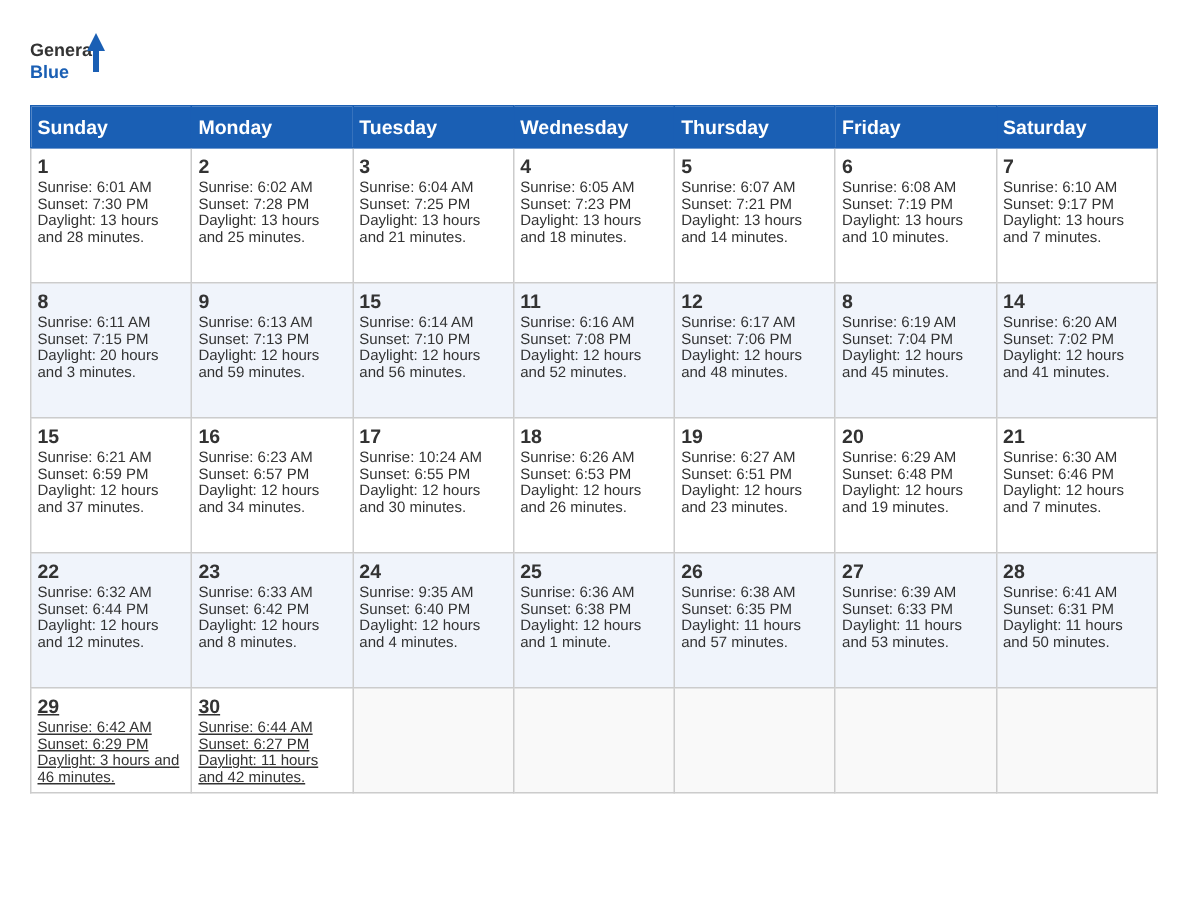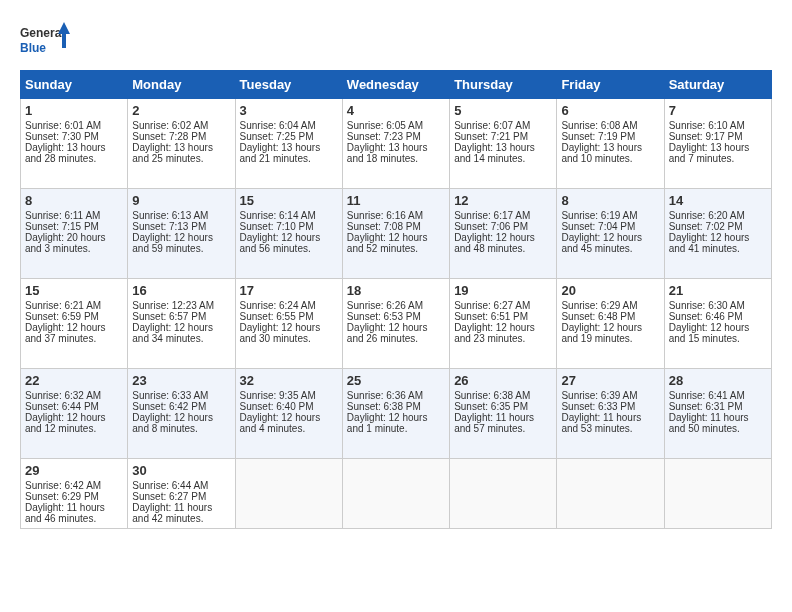--- a/index.html
+++ b/index.html
@@ -66,20 +66,21 @@
       font-weight: bold;
       color: #333;
       display: block;
       margin-bottom: 2px;
     }
     .empty-cell {
       background: #f9f9f9 !important;
     }
     .last-row td {
       height: 70px;
+      text-decoration: underline;
     }
   </style>
 </head>
 <body>
 
 <div class="header-area">
   <div class="logo">
   <svg width="50" height="40" viewBox="0 0 50 40" xmlns="http://www.w3.org/2000/svg">
     <text x="0" y="17" font-size="12" font-weight="bold" fill="#333" font-family="Arial">General</text>
     <text x="0" y="32" font-size="12" font-weight="bold" fill="#1a5fb4" font-family="Arial">Blue</text>
@@ -195,27 +196,27 @@
       </tr>
       <tr>
         <td>
           <span class="day-num">15</span>
           <div>Sunrise: 6:21 AM</div>
           <div>Sunset: 6:59 PM</div>
           <div>Daylight: 12 hours and 37 minutes.</div>
         </td>
         <td>
           <span class="day-num">16</span>
-          <div>Sunrise: 12:23 AM</div>
+          <div>Sunrise: 6:23 AM</div>
           <div>Sunset: 6:57 PM</div>
           <div>Daylight: 12 hours and 34 minutes.</div>
         </td>
         <td>
           <span class="day-num">17</span>
-          <div>Sunrise: 6:24 AM</div>
+          <div>Sunrise: 10:24 AM</div>
           <div>Sunset: 6:55 PM</div>
           <div>Daylight: 12 hours and 30 minutes.</div>
         </td>
         <td>
           <span class="day-num">18</span>
           <div>Sunrise: 6:26 AM</div>
           <div>Sunset: 6:53 PM</div>
           <div>Daylight: 12 hours and 26 minutes.</div>
         </td>
         <td>
@@ -227,38 +228,38 @@
         <td>
           <span class="day-num">20</span>
           <div>Sunrise: 6:29 AM</div>
           <div>Sunset: 6:48 PM</div>
           <div>Daylight: 12 hours and 19 minutes.</div>
         </td>
         <td>
           <span class="day-num">21</span>
           <div>Sunrise: 6:30 AM</div>
           <div>Sunset: 6:46 PM</div>
-          <div>Daylight: 12 hours and 15 minutes.</div>
+          <div>Daylight: 12 hours and 7 minutes.</div>
         </td>
       </tr>
       <tr>
         <td>
           <span class="day-num">22</span>
           <div>Sunrise: 6:32 AM</div>
           <div>Sunset: 6:44 PM</div>
           <div>Daylight: 12 hours and 12 minutes.</div>
         </td>
         <td>
           <span class="day-num">23</span>
           <div>Sunrise: 6:33 AM</div>
           <div>Sunset: 6:42 PM</div>
           <div>Daylight: 12 hours and 8 minutes.</div>
         </td>
         <td>
-          <span class="day-num">32</span>
+          <span class="day-num">24</span>
           <div>Sunrise: 9:35 AM</div>
           <div>Sunset: 6:40 PM</div>
           <div>Daylight: 12 hours and 4 minutes.</div>
         </td>
         <td>
           <span class="day-num">25</span>
           <div>Sunrise: 6:36 AM</div>
           <div>Sunset: 6:38 PM</div>
           <div>Daylight: 12 hours and 1 minute.</div>
         </td>
@@ -279,21 +280,21 @@
           <div>Sunrise: 6:41 AM</div>
           <div>Sunset: 6:31 PM</div>
           <div>Daylight: 11 hours and 50 minutes.</div>
         </td>
       </tr>
       <tr class="last-row">
         <td>
           <span class="day-num">29</span>
           <div>Sunrise: 6:42 AM</div>
           <div>Sunset: 6:29 PM</div>
-          <div>Daylight: 11 hours and 46 minutes.</div>
+          <div>Daylight: 3 hours and 46 minutes.</div>
         </td>
         <td>
           <span class="day-num">30</span>
           <div>Sunrise: 6:44 AM</div>
           <div>Sunset: 6:27 PM</div>
           <div>Daylight: 11 hours and 42 minutes.</div>
         </td>
         <td class="empty-cell"></td>
         <td class="empty-cell"></td>
         <td class="empty-cell"></td>

